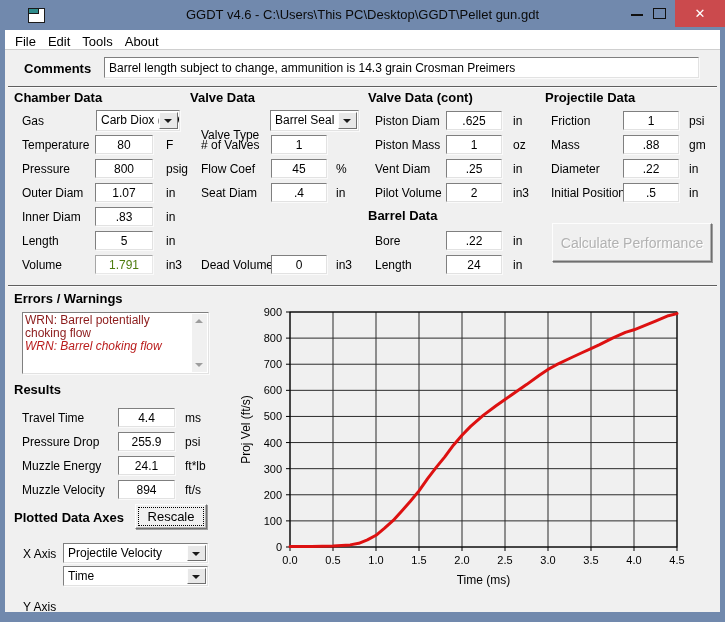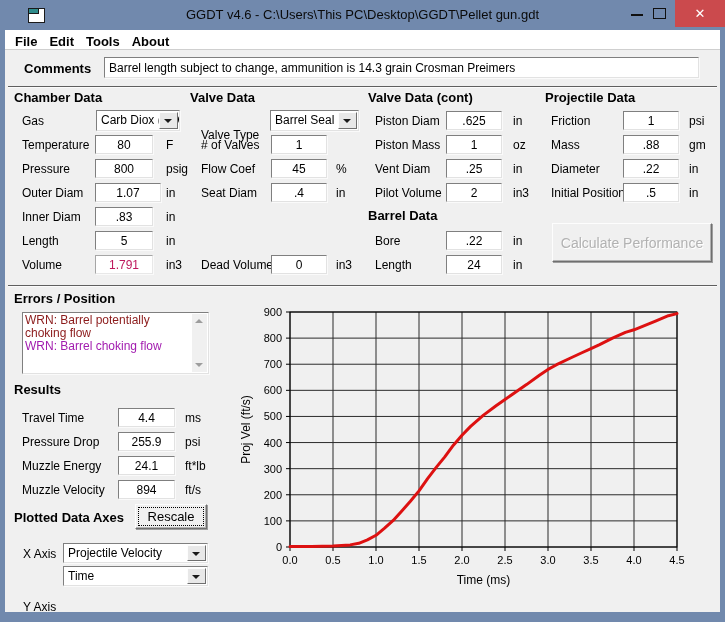--- a/index.html
+++ b/index.html
@@ -14,38 +14,38 @@
   .app-icon{position:absolute;left:28px;top:8px;width:15px;height:13px;background:#fff;border:1px solid #1a1a1a;}
   .app-icon .cap{position:absolute;left:0;top:0;width:9px;height:4px;background:#2e8b8b;border-right:1px solid #1a1a1a;border-bottom:1px solid #1a1a1a;}
   .winbtn{position:absolute;top:0;height:27px;cursor:default;}
   .btn-min{left:626px;width:22px;}
   .btn-min .glyph{position:absolute;left:5px;top:14px;width:12px;height:2px;background:#101010;}
   .btn-max{left:648px;width:22px;}
   .btn-max .glyph{position:absolute;left:5px;top:8px;width:11px;height:9px;border:1px solid #101010;}
   .btn-close{left:675px;width:50px;background:#cb4a4d;color:#fff;text-align:center;line-height:27px;font-size:13px;}
   
   .menubar{position:absolute;left:5px;top:30px;width:715px;height:20px;background:#fff;border-bottom:1px solid #cfcfcf;display:flex;align-items:center;padding-left:4px;box-sizing:border-box;font-size:13px;}
-  .menu-item{padding:0 6px;height:16px;line-height:19px;font-weight:bold;}
+  .menu-item{padding:0 6px;height:16px;line-height:19px;}
   
   .content{position:absolute;left:5px;top:50px;width:715px;height:562px;background:#f0f0f0;}
   .abs{position:absolute;}
   .lbl{white-space:nowrap;font-size:12px;}
   .hdr{font-weight:bold;font-size:13px;white-space:nowrap;}
   .unit{font-size:12px;white-space:nowrap;}
   .sep{position:absolute;left:3px;width:709px;height:0;border-top:1px solid #5f5f5f;border-bottom:1px solid #fbfbfb;}
   
   .fld{
     position:absolute;box-sizing:border-box;height:19px;background:#fff;
     border:1px solid;border-color:#7f7f7f #e2e2e2 #e2e2e2 #7f7f7f;
     box-shadow:1px 1px 0 #fafafa;
     font-family:"Liberation Sans","DejaVu Sans",sans-serif;font-size:12px;color:#000;
     text-align:center;padding:0 2px;outline:none;
   }
   .fld.left{text-align:left;padding-left:4px;}
-  .fld.disabled{color:#be185d;border-color:#a6a6a6 #e8e8e8 #e8e8e8 #a6a6a6;}
+  .fld.disabled{color:#4d7c0f;border-color:#a6a6a6 #e8e8e8 #e8e8e8 #a6a6a6;}
   
   .combo{position:absolute;box-sizing:border-box;height:21px;background:#fff;border:1px solid;border-color:#7f7f7f #e2e2e2 #e2e2e2 #7f7f7f;box-shadow:1px 1px 0 #fafafa;overflow:hidden;}
   .combo .val{position:absolute;left:4px;top:2px;white-space:nowrap;font-size:12px;}
   .combo .arrow-btn{position:absolute;right:1px;top:1px;bottom:1px;width:17px;background:#e8e8e8;border:1px solid;border-color:#fdfdfd #6f6f6f #6f6f6f #fdfdfd;}
   .combo .arrow-btn .tri{position:absolute;left:4px;top:6px;width:0;height:0;border:4px solid transparent;border-top-color:#1a1a1a;}
   
   .btn3d{
     position:absolute;box-sizing:border-box;background:#f0f0f0;
     border:1px solid;border-color:#fdfdfd #6f6f6f #6f6f6f #fdfdfd;
     box-shadow:inset -1px -1px 0 #b2b2b2, 1px 1px 0 #9d9d9d;
@@ -112,21 +112,21 @@
 
     <div class="abs lbl" style="left:17px;top:88px;">Temperature</div>
     <input class="fld" style="left: 90px; top: 85px; width: 58px;" value="80">
     <div class="abs unit" style="left:161px;top:88px;">F</div>
 
     <div class="abs lbl" style="left:17px;top:112px;">Pressure</div>
     <input class="fld" style="left: 90px; top: 109px; width: 58px;" value="800">
     <div class="abs unit" style="left:161px;top:112px;">psig</div>
 
     <div class="abs lbl" style="left:17px;top:136px;">Outer Diam</div>
-    <input class="fld" style="left: 90px; top: 133px; width: 66px;" value="1.07">
+    <input class="fld" style="left: 90px; top: 133px; width: 58px;" value="1.07">
     <div class="abs unit" style="left:161px;top:136px;">in</div>
 
     <div class="abs lbl" style="left:17px;top:160px;">Inner Diam</div>
     <input class="fld" style="left: 90px; top: 157px; width: 58px;" value=".83">
     <div class="abs unit" style="left:161px;top:160px;">in</div>
 
     <div class="abs lbl" style="left:17px;top:184px;">Length</div>
     <input class="fld" style="left: 90px; top: 181px; width: 58px;" value="5">
     <div class="abs unit" style="left:161px;top:184px;">in</div>
 
@@ -196,25 +196,25 @@
     <div class="abs unit" style="left:684px;top:112px;">in</div>
 
     <div class="abs lbl" style="left:546px;top:136px;">Initial Position</div>
     <input class="fld" style="left: 618px; top: 133px; width: 56px;" value=".5">
     <div class="abs unit" style="left:684px;top:136px;">in</div>
 
     <button class="btn3d disabled" style="left:547px;top:173px;width:160px;height:39px;">Calculate Performance</button>
 
     <div class="sep" style="top:235px;"></div>
 
-    <div class="abs hdr" style="left:9px;top:241px;">Errors / Position</div>
+    <div class="abs hdr" style="left:9px;top:241px;">Errors / Warnings</div>
     <div class="listbox" style="left:17px;top:262px;width:187px;height:62px;">
       <div class="items">
         <div style="color: rgb(139, 26, 26);">WRN: Barrel potentially choking flow</div>
-        <div style="color: #a21caf;">WRN: Barrel choking flow</div>
+        <div style="color: #b91c1c; font-style: italic;">WRN: Barrel choking flow</div>
       </div>
       <div class="sb">
         <div class="up"></div>
         <div class="dn"></div>
       </div>
     </div>
 
     <div class="abs hdr" style="left:9px;top:332px;">Results</div>
 
     <div class="abs lbl" style="left:17px;top:361px;">Travel Time</div>

